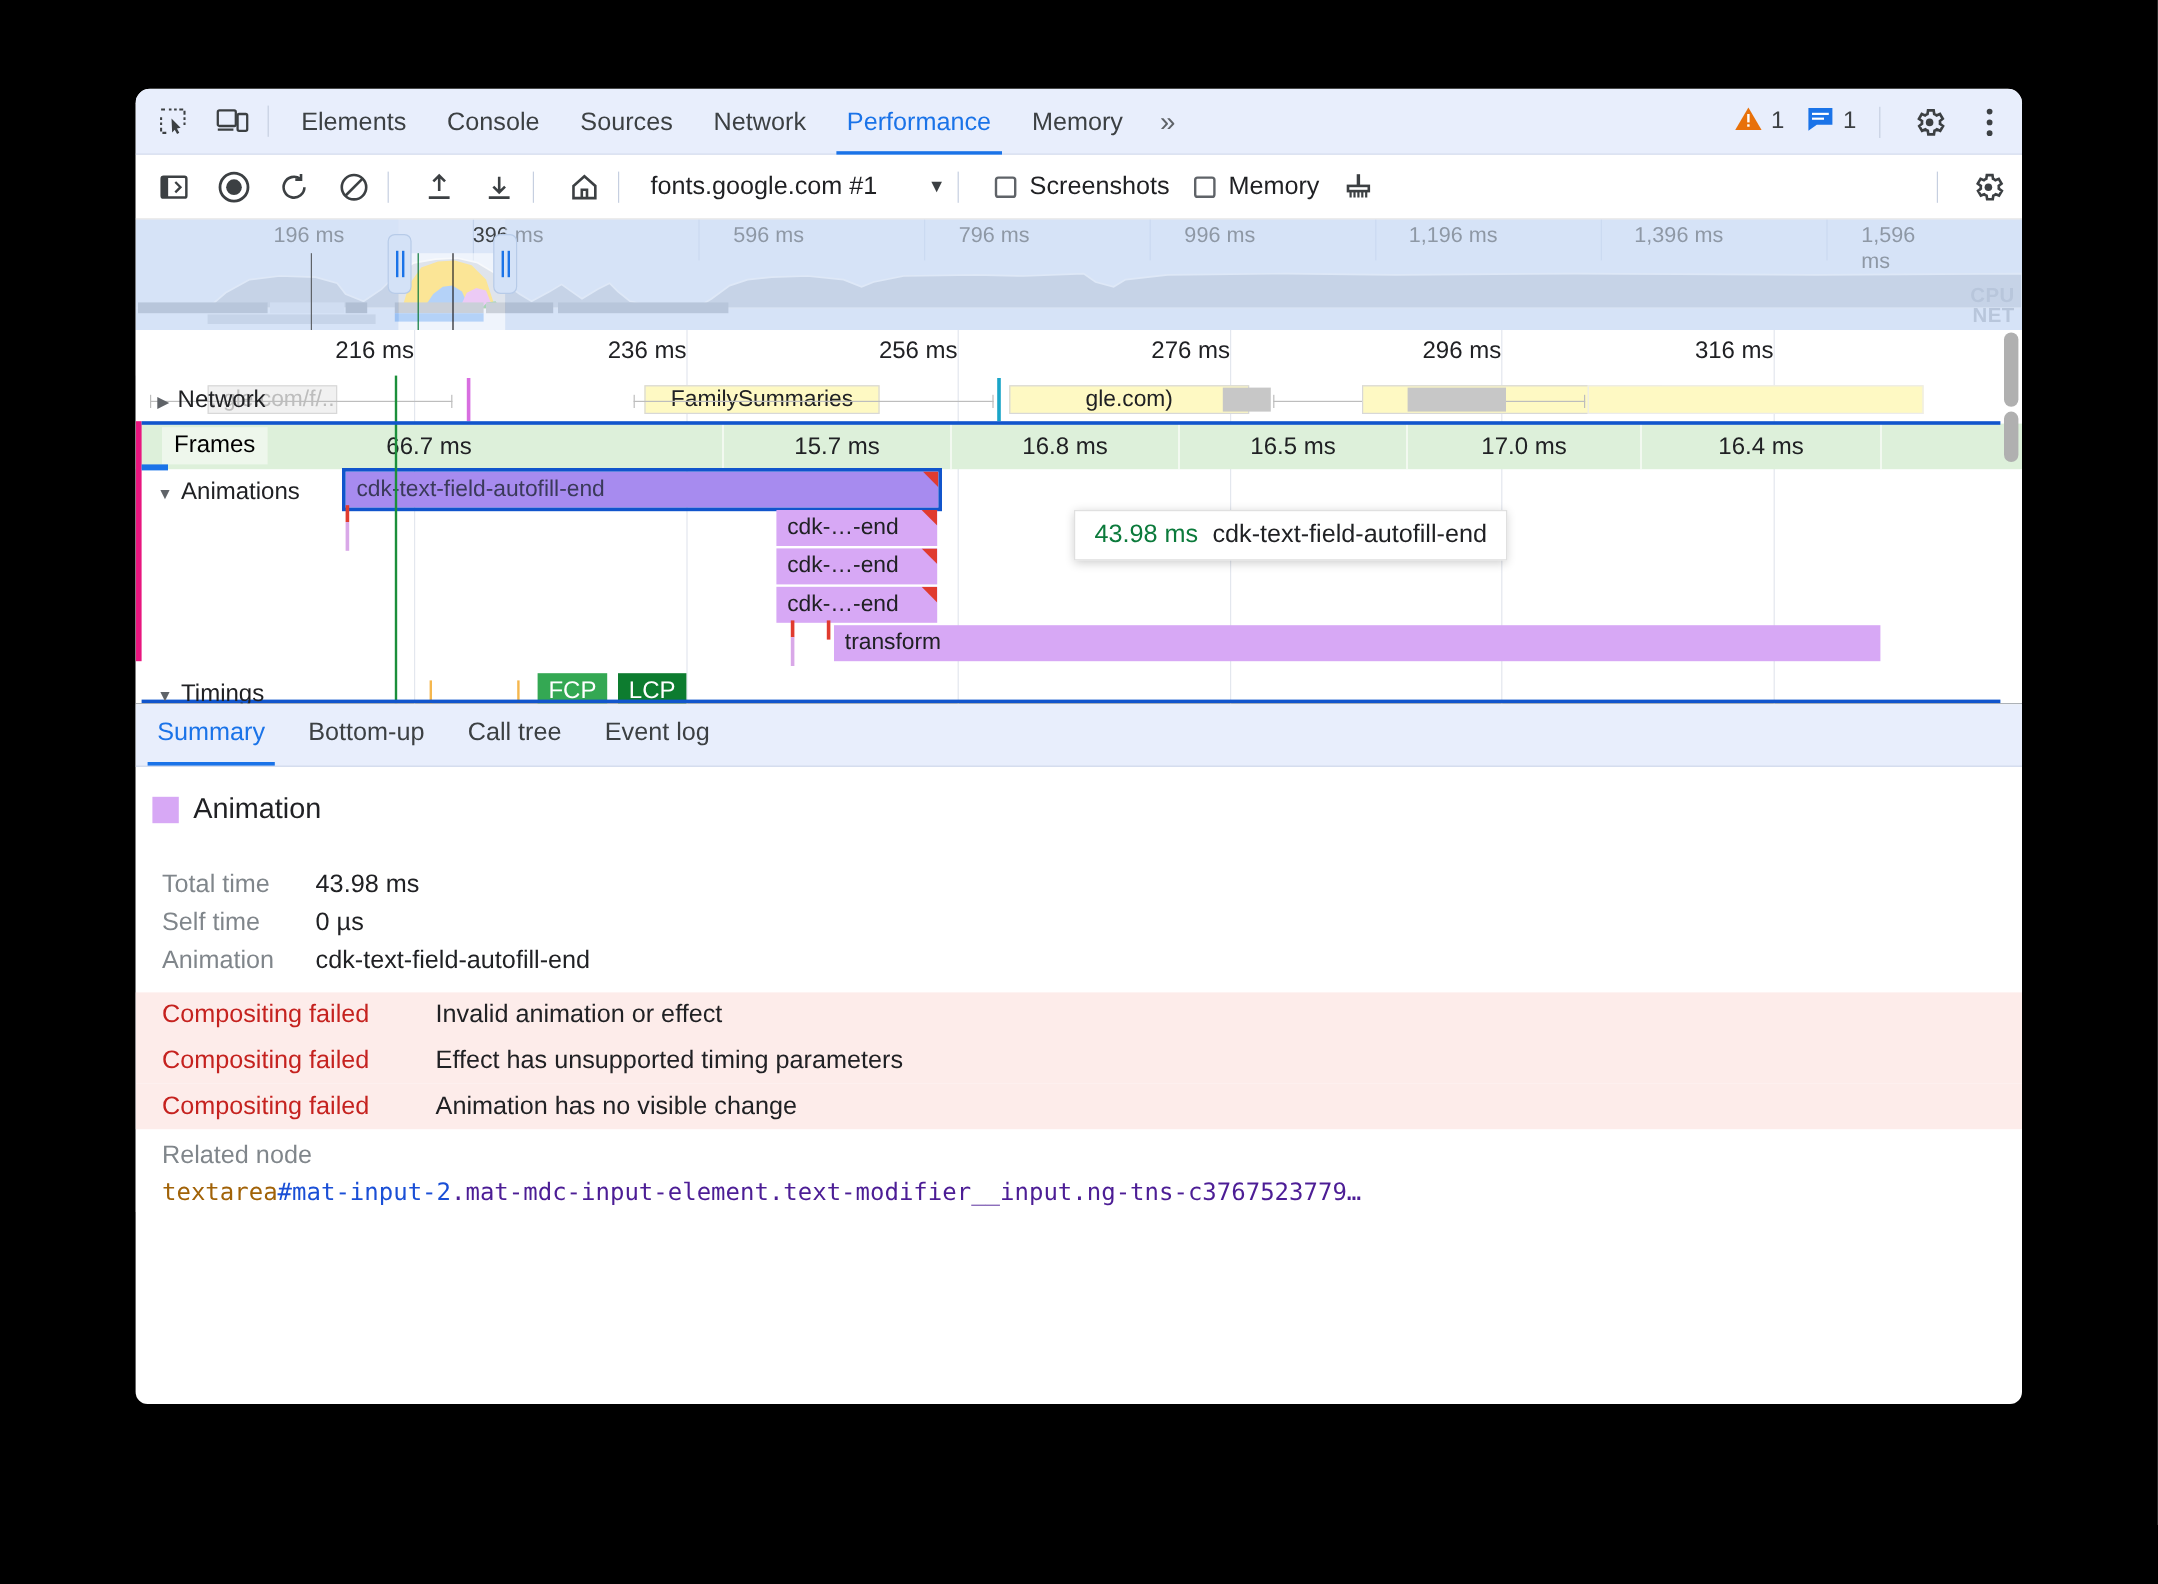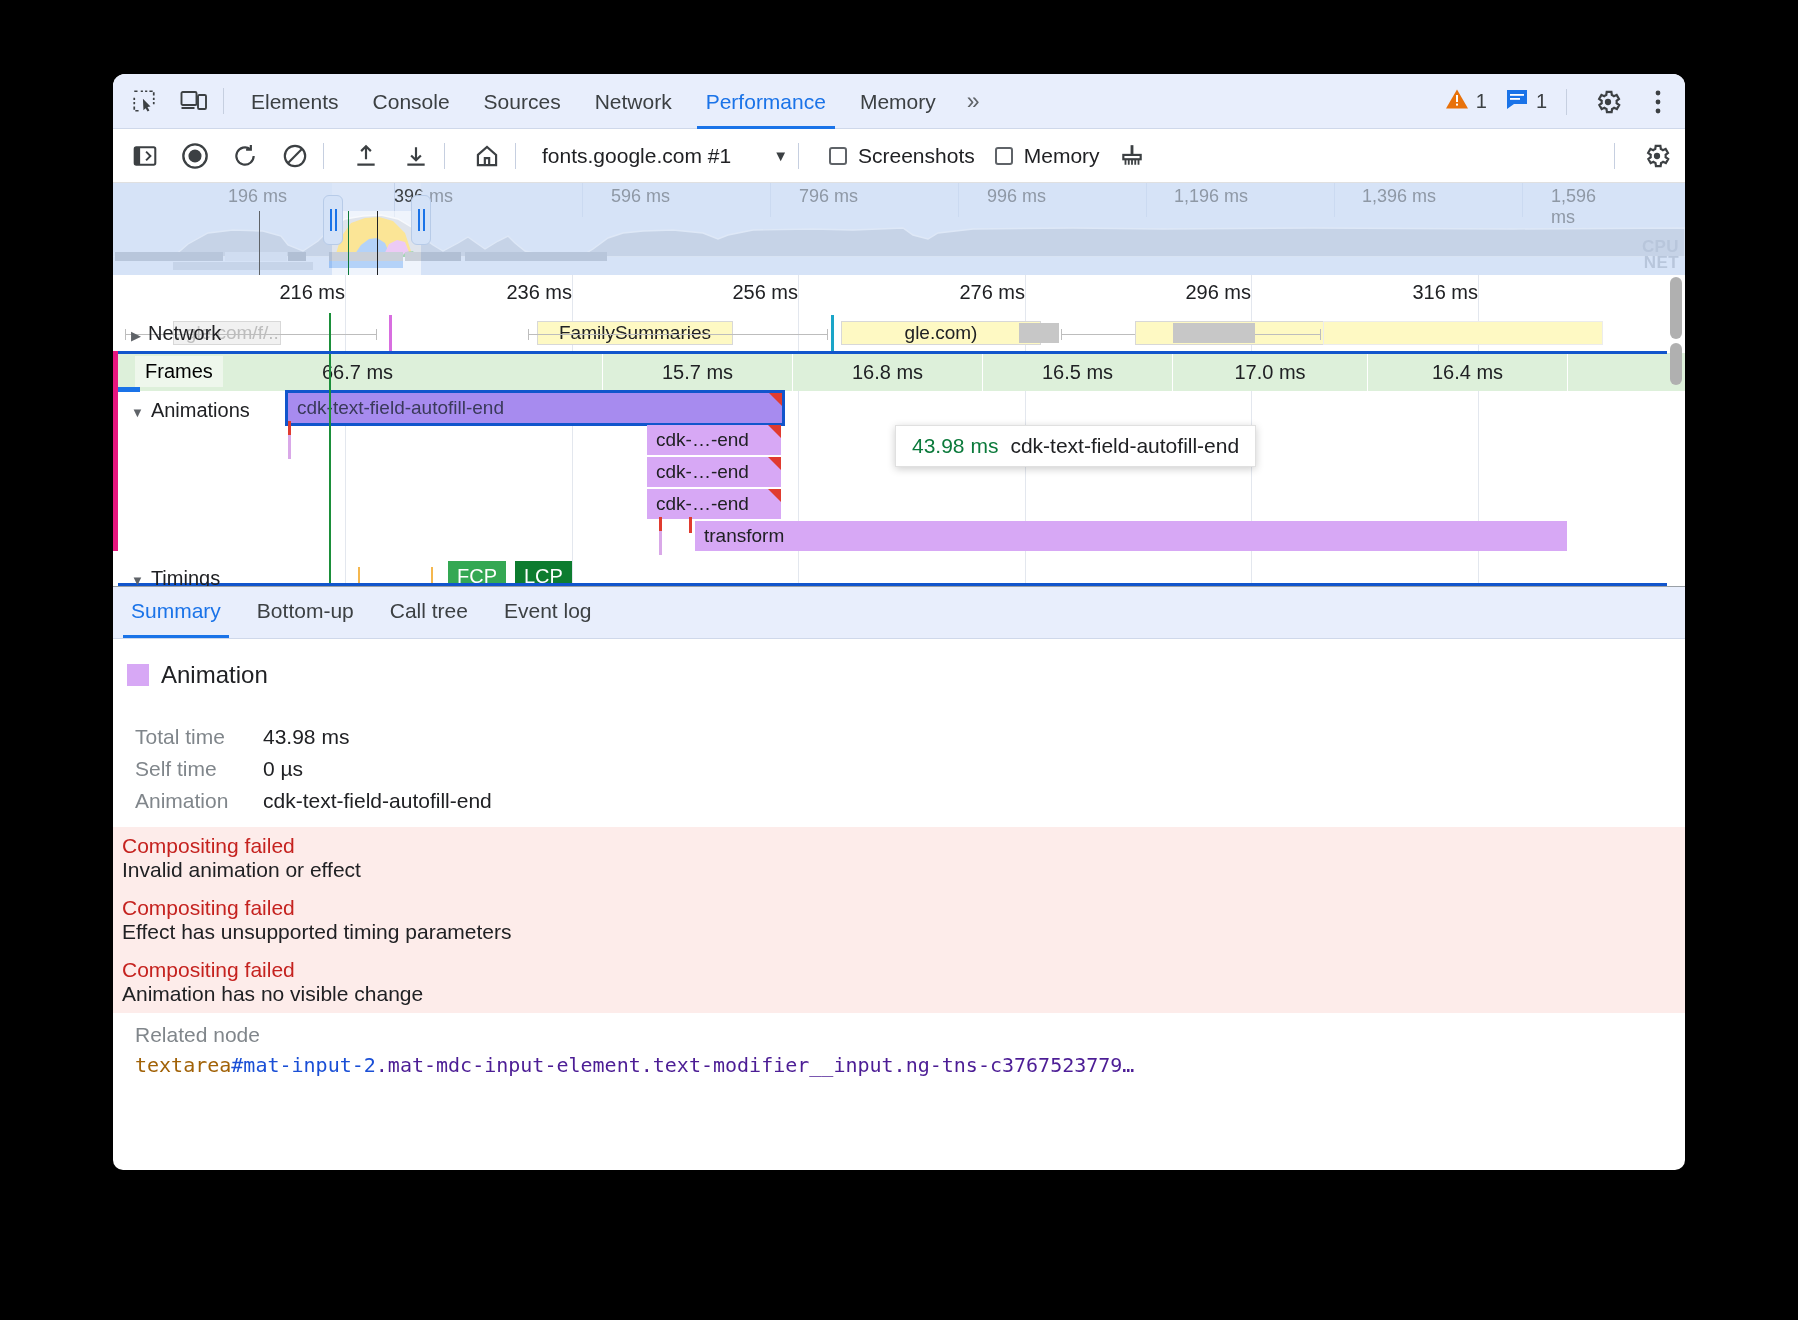--- a/index.html
+++ b/index.html
@@ -176,21 +176,21 @@
   .dtab.active { color: #1a73e8; }
   .dtab.active::after { content:""; position:absolute; left:10px; right:10px; bottom:0; height:3px; background:#1a73e8; }
 
   #dbody { padding: 22px 0 0 0; }
   .sum-head { display: flex; align-items: center; gap: 12px; padding-left: 14px; margin-bottom: 32px; }
   .swatch { width: 22px; height: 22px; background: #d7a8f5; }
   .sum-head .ttl { font-size: 24px; color: #202124; }
   .kv { display: flex; padding: 4px 0 4px 22px; font-size: 21px; align-items: baseline; }
   .kv .k { color: #80868b; width: 128px; flex: none; }
   .kv .v { color: #202124; }
-  .fail { background: #fdecea; display: flex; padding: 7px 0 7px 9px; font-size: 21px; align-items: baseline; flex-direction: column; }
+  .fail { background: #fdecea; display: flex; padding: 7px 0 7px 22px; font-size: 21px; align-items: baseline; }
   .fail .k { color: #c5221f; width: 228px; flex: none; }
   .fail .v { color: #202124; }
   #related { padding: 10px 0 0 22px; }
   #related .lbl { color: #80868b; font-size: 21px; }
   #related .sel { font-family: "DejaVu Sans Mono", monospace; font-size: 20px; margin-top: 6px; }
   .s-tag { color: #a16207; }
   .s-id  { color: #1a4fd6; }
   .s-cls { color: #4c1d95; }
 </style>
 </head>

